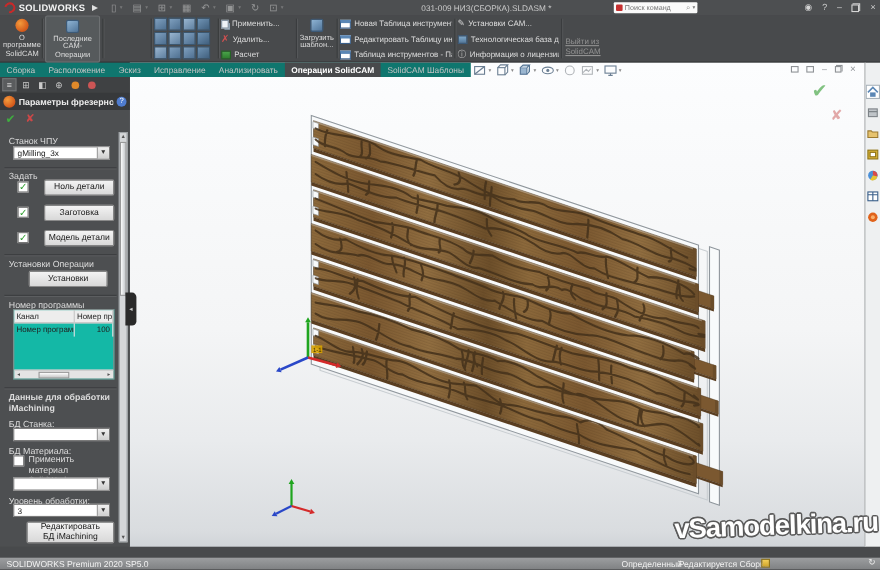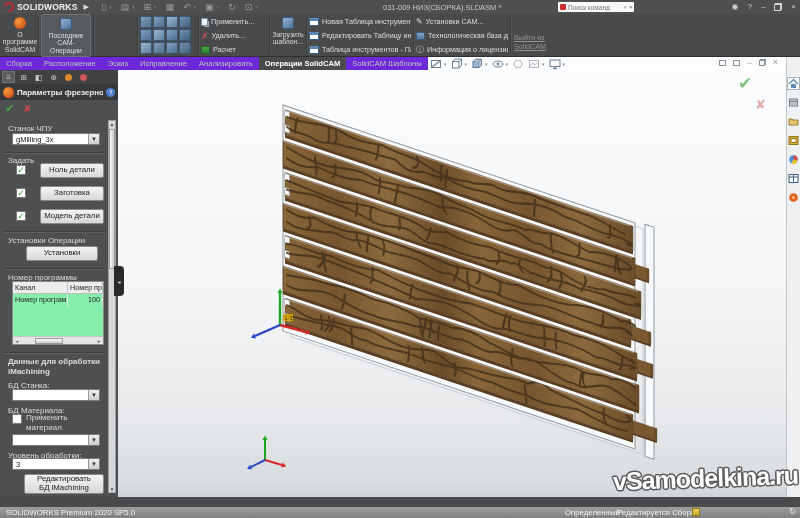--- a/index.html
+++ b/index.html
@@ -46,21 +46,21 @@
   .pencil-ic { font-size:8px; color:#d8d8d8; }
   .db-ic { width:9px; height:8px; background:linear-gradient(#7fa8c9,#54789a); border:1px solid #3c5a78; flex:0 0 auto; }
   .info-ic { font-size:8px; color:#bcbcbc; }
   .grid12 { display:grid; grid-template-columns:repeat(4,12px); grid-template-rows:repeat(3,12px); gap:1px; padding-top:2px; }
   .grid12 span { background:linear-gradient(145deg,#7fa0bf,#4e6f90); border:1px solid #3c576f; border-radius:1px; }
   .grid12 span:nth-child(3n) { background:linear-gradient(145deg,#9ab6d0,#5e7f9f); }
   .grid12 span:nth-child(4n) { background:linear-gradient(145deg,#6f93b4,#41607e); }
   .exit-lbl { font-size:7.2px; color:#929292; text-align:left; white-space:pre-line; line-height:1.25; padding-top:10px;text-decoration:underline; }
 
   
-  .tabstrip { position:absolute; left:0; top:57px; height:13px; display:inline-flex; background:#6d28d9; z-index:5; }
+  .tabstrip { position:absolute; left:0; top:57px; height:13px; display:inline-flex; background:#0f766e; z-index:5; }
   .ctab { padding:0 6px; font-size:7.6px; line-height:13px; color:#c3c3c3; white-space:nowrap; }
   .ctab.active { background:#484a4c; color:#ffffff; font-weight:bold; }
 
   
   .viewport { position:absolute; left:118px; top:57px; width:668px; height:440px; background:linear-gradient(#fcfdfe, #f4f5f6 55%, #e9ebed 78%, #d9dcdf 97%, #d0d4d8); overflow:hidden; }
   .hud { position:absolute; left:248px; top:1px; height:12px; display:flex; align-items:center; gap:4px; }
   .hud .hic { width:12px; height:12px; display:flex; align-items:center; justify-content:center; }
   .hud .c { font-size:5px; color:#8a8a8a; margin-left:-2px; }
   .hud .uni { font-size:10px; color:#6b7f93; line-height:1; }
   .hud .gray svg * { stroke:#b2b6ba !important; fill:none; }
@@ -99,21 +99,21 @@
   .ok-ic { color:#3fae3f; font-size:11px; font-weight:bold; }
   .cancel-ic { color:#cc4848; font-size:10px; font-weight:bold; }
   .pbody-label { position:absolute; left:8px; color:#dcdcdc; font-size:8px; white-space:nowrap; }
   .pbody-label.two { white-space:pre-line; line-height:1.2; }
   .phr { position:absolute; left:4px; width:102px; height:1px; background:#3c3e40; box-shadow:0 1px 0 #5c5e60; }
   .dropdown { position:absolute; left:12px; width:88px; height:12px; background:#ffffff; border:1px solid #7a7a7a; display:flex; align-items:center; }
   .dd-val { flex:1; font-size:7.5px; color:#222; padding-left:3px; white-space:nowrap; overflow:hidden; }
   .dd-btn { width:11px; height:100%; background:linear-gradient(#f0f0f0,#cfcfcf); border-left:1px solid #9a9a9a; font-size:6px; color:#333; text-align:center; line-height:10px; }
   .pbtn { position:absolute; background:linear-gradient(#f4f4f4,#d8d8d8); border:1px solid #8a8a8a; border-radius:2px; color:#1a1a1a; font-size:7.8px; display:flex; align-items:center; justify-content:center; text-align:center; line-height:1.15; white-space:pre-line; }
   .cbx { position:absolute; width:10px; height:10px; background:#ffffff; border:1px solid #777; font-size:9px; line-height:9px; text-align:center; color:#2e9e2e; font-weight:bold; }
-  .ptable { position:absolute; left:12px; top:211px; width:92px; height:64px; background:#86efac; border:1px solid #8a8a8a; font-size:7.2px; color:#222; }
+  .ptable { position:absolute; left:12px; top:211px; width:92px; height:64px; background:#14b8a6; border:1px solid #8a8a8a; font-size:7.2px; color:#222; }
   .ptable .thr { display:flex; background:#ededed; border-bottom:1px solid #bbb; height:12px; }
   .ptable .thr div { padding:1px 2px; border-right:1px solid #c5c5c5; white-space:nowrap; overflow:hidden; }
   .ptable .tr { display:flex; height:12px; }
   .ptable .tr div { padding:1px 2px; border-right:1px solid #e2e2e2; white-space:nowrap; overflow:hidden; }
   .col1 { width:55px; flex:0 0 auto; } .col2 { width:35px; flex:0 0 auto; }
   .hscroll { position:absolute; left:0; bottom:0; width:100%; height:8px; background:#e4e4e4; border-top:1px solid #c5c5c5; display:flex; align-items:center; }
   .hscroll .arr { width:8px; font-size:5px; color:#555; text-align:center; }
   .hscroll .thumb { width:28px; height:6px; background:linear-gradient(#fdfdfd,#c9c9c9); border:1px solid #9a9a9a; margin-left:14px; }
   .vscroll { position:absolute; right:2px; top:50px; width:8px; height:373px; background:#d5d7d9; border:1px solid #9fa3a6; }
   .vscroll .arr { position:absolute; left:0; width:100%; font-size:5px; color:#555; text-align:center; }

